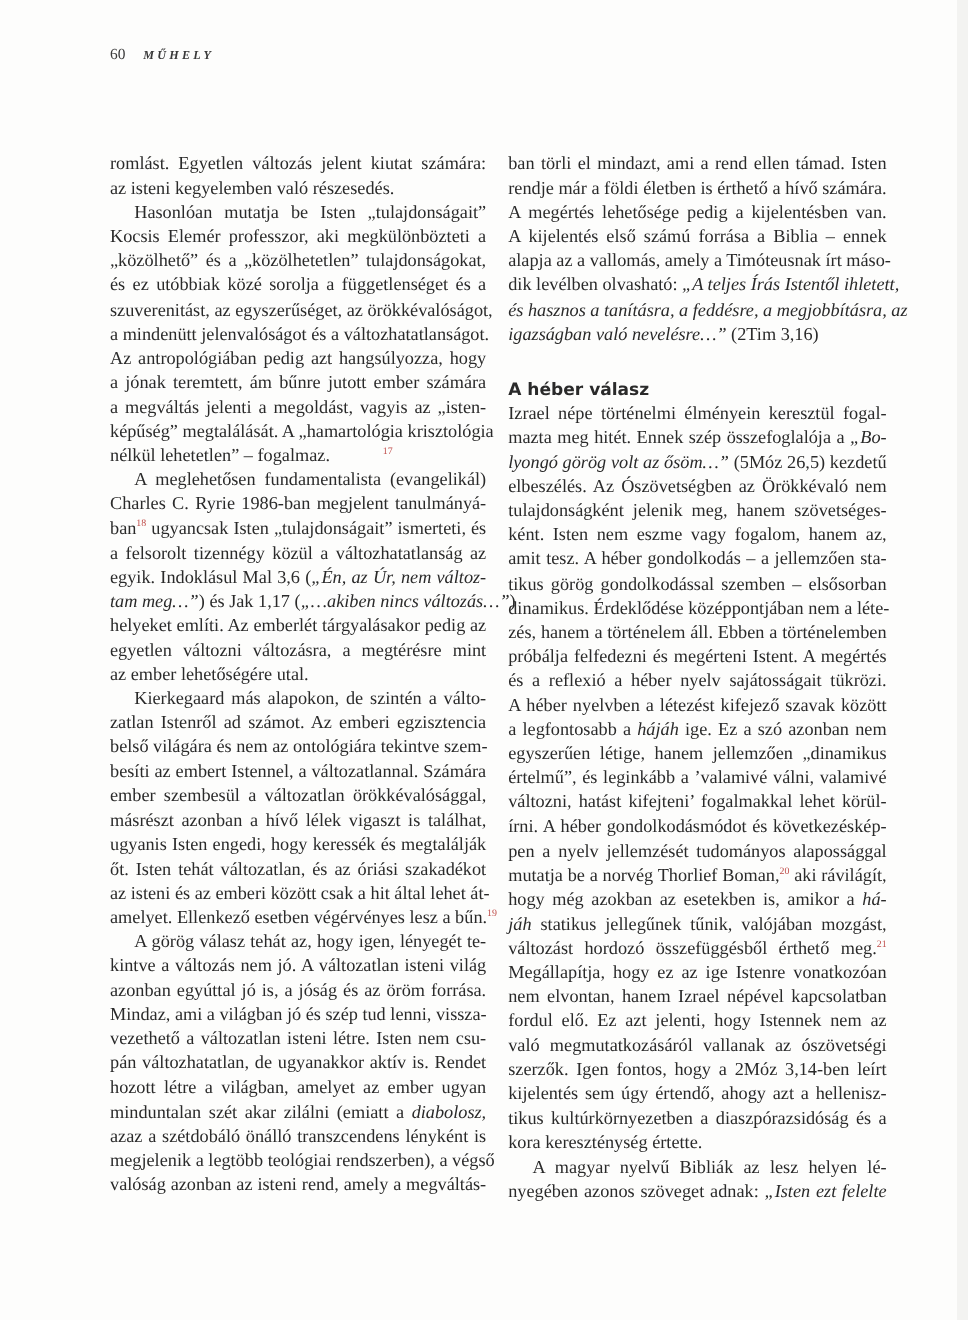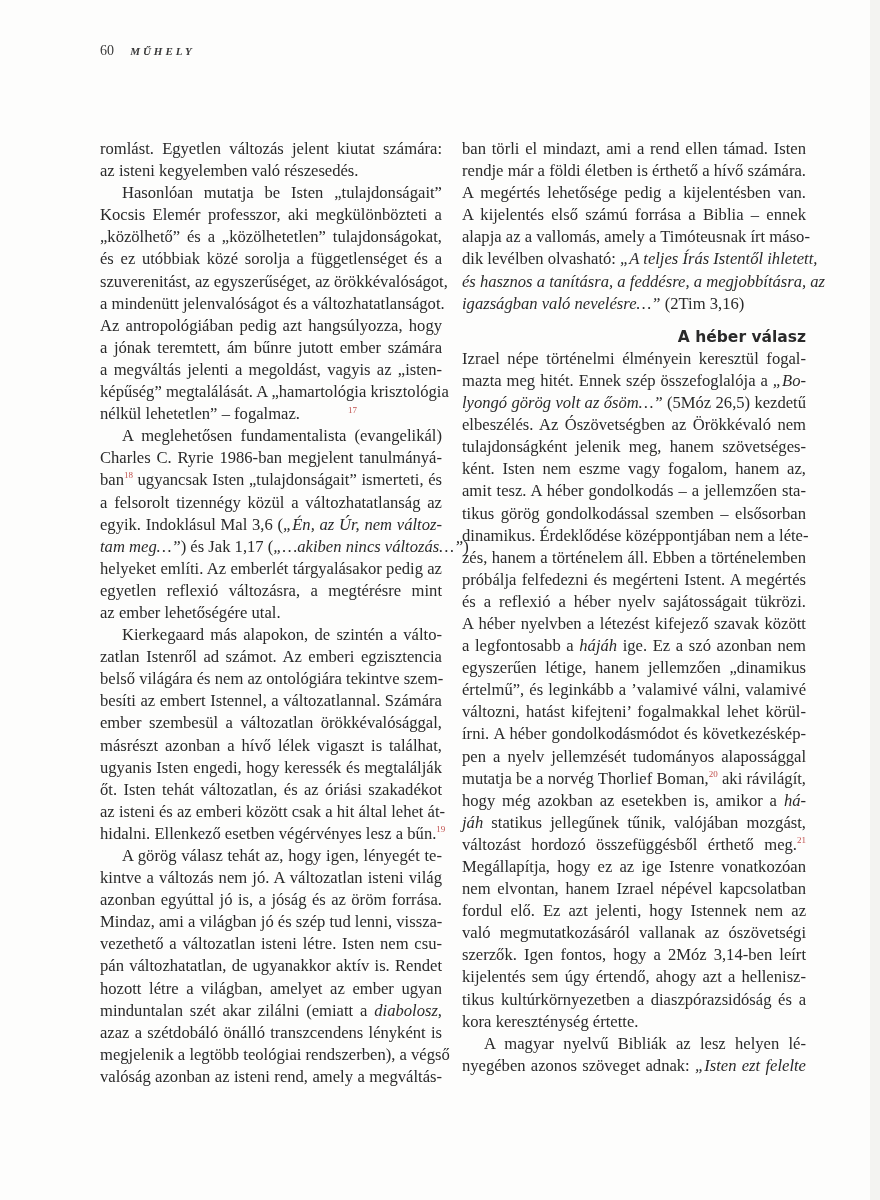--- a/index.html
+++ b/index.html
@@ -10,21 +10,21 @@
   .header .num { font-family:"Liberation Serif",serif; font-size:14px; }
   .header .sec { font-family:"Liberation Serif",serif; font-style:italic; font-weight:bold; letter-spacing:3px; font-size:11px; margin-left:12px; }
   .col { position:absolute; top:138px; font-family:"Liberation Serif",serif; font-size:16.6px; line-height:22.1px; }
   .col.left { left:100px; width:342px; }
   .col.right { left:462px; width:344px; }
   .line { display:block; white-space:nowrap; text-align:justify; text-align-last:justify; height:22.1px; overflow:visible; }
   .line.last { text-align-last:left; }
   .line.indent { padding-left:22px; }
   .fn { color:#c0504d; font-size:9px; vertical-align:super; line-height:0; }
   em { font-style:italic; }
-  .heading { font-family:"DejaVu Sans","Liberation Sans",sans-serif; font-weight:bold; font-size:15.5px; height:22.1px; display:block; margin-top:11px;text-align:right; }
+  .heading { font-family:"DejaVu Sans","Liberation Sans",sans-serif; font-weight:bold; font-size:15.5px; height:22.1px; display:block; margin-top:28px; }
 </style>
 </head>
 <body>
 
 <div class="edge"></div>
 
 <div class="header">
   <span class="num">60</span>
   <span class="sec">MŰHELY</span>
 </div>
@@ -43,32 +43,32 @@
     <span class="line"><span>a megváltás jelenti a megoldást, vagyis az „isten-</span></span>
     <span class="line"><span>képűség” megtalálását. A „hamartológia krisztológia</span></span>
     <span class="line last"><span>nélkül lehetetlen” – fogalmaz.</span><sup class="fn" style="color: rgb(192, 80, 77); margin-left: 48px;">17</sup></span>
     <span class="line indent"><span>A meglehetősen fundamentalista (evangelikál)</span></span>
     <span class="line"><span>Charles C. Ryrie 1986-ban megjelent tanulmányá-</span></span>
     <span class="line"><span>ban</span><sup class="fn" style="color: rgb(192, 80, 77);">18</sup><span> ugyancsak Isten „tulajdonságait” ismerteti, és</span></span>
     <span class="line"><span>a felsorolt tizennégy közül a változhatatlanság az</span></span>
     <span class="line"><span>egyik. Indoklásul Mal 3,6 (</span><em>„Én, az Úr, nem változ-</em></span>
     <span class="line"><em>tam meg…”</em><span>) és Jak 1,17 (</span><em>„…akiben nincs változás…”</em><span>)</span></span>
     <span class="line"><span>helyeket említi. Az emberlét tárgyalásakor pedig az</span></span>
-    <span class="line"><span>egyetlen reflexió változásra, a megtérésre mint</span></span>
+    <span class="line"><span>egyetlen változni változásra, a megtérésre mint</span></span>
     <span class="line last"><span>az ember lehetőségére utal.</span></span>
     <span class="line indent"><span>Kierkegaard más alapokon, de szintén a válto-</span></span>
     <span class="line"><span>zatlan Istenről ad számot. Az emberi egzisztencia</span></span>
     <span class="line"><span>belső világára és nem az ontológiára tekintve szem-</span></span>
     <span class="line"><span>besíti az embert Istennel, a változatlannal. Számára</span></span>
     <span class="line"><span>ember szembesül a változatlan örökkévalósággal,</span></span>
     <span class="line"><span>másrészt azonban a hívő lélek vigaszt is találhat,</span></span>
     <span class="line"><span>ugyanis Isten engedi, hogy keressék és megtalálják</span></span>
     <span class="line"><span>őt. Isten tehát változatlan, és az óriási szakadékot</span></span>
     <span class="line"><span>az isteni és az emberi között csak a hit által lehet át-</span></span>
-    <span class="line last"><span>hidalni. Ellenkező esetben végérvényes lesz a bűn.</span><sup class="fn" style="color: rgb(192, 80, 77);">19</sup></span>
+    <span class="line last"><span>amelyet. Ellenkező esetben végérvényes lesz a bűn.</span><sup class="fn" style="color: rgb(192, 80, 77);">19</sup></span>
     <span class="line indent"><span>A görög válasz tehát az, hogy igen, lényegét te-</span></span>
     <span class="line"><span>kintve a változás nem jó. A változatlan isteni világ</span></span>
     <span class="line"><span>azonban egyúttal jó is, a jóság és az öröm forrása.</span></span>
     <span class="line"><span>Mindaz, ami a világban jó és szép tud lenni, vissza-</span></span>
     <span class="line"><span>vezethető a változatlan isteni létre. Isten nem csu-</span></span>
     <span class="line"><span>pán változhatatlan, de ugyanakkor aktív is. Rendet</span></span>
     <span class="line"><span>hozott létre a világban, amelyet az ember ugyan</span></span>
     <span class="line"><span>minduntalan szét akar zilálni (emiatt a </span><em>diabolosz,</em></span>
     <span class="line"><span>azaz a szétdobáló önálló transzcendens lényként is</span></span>
     <span class="line"><span>megjelenik a legtöbb teológiai rendszerben), a végső</span></span>

